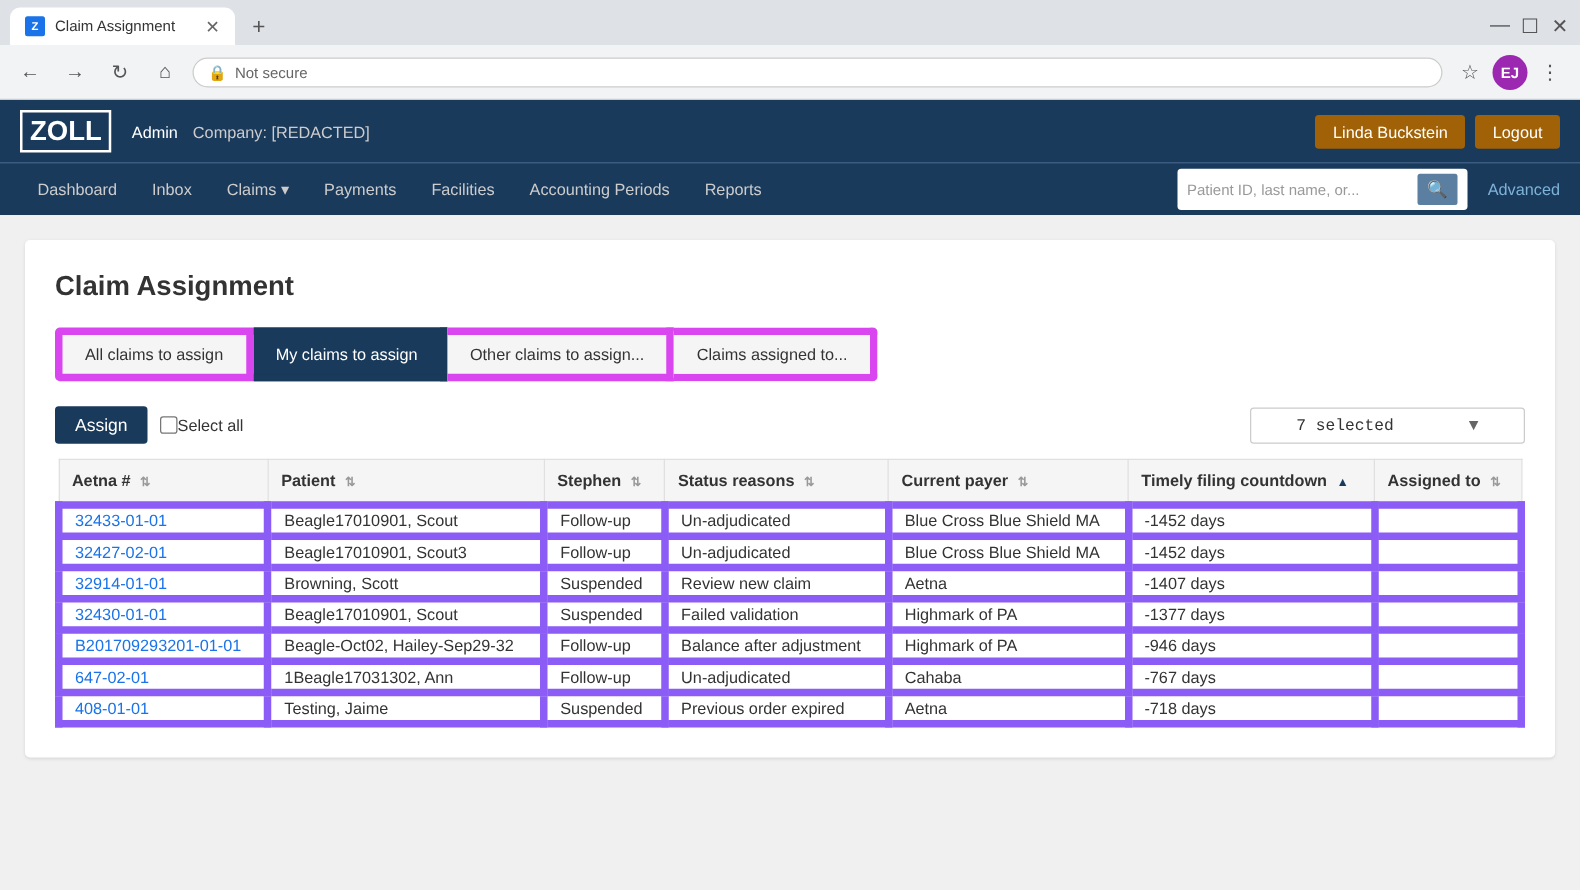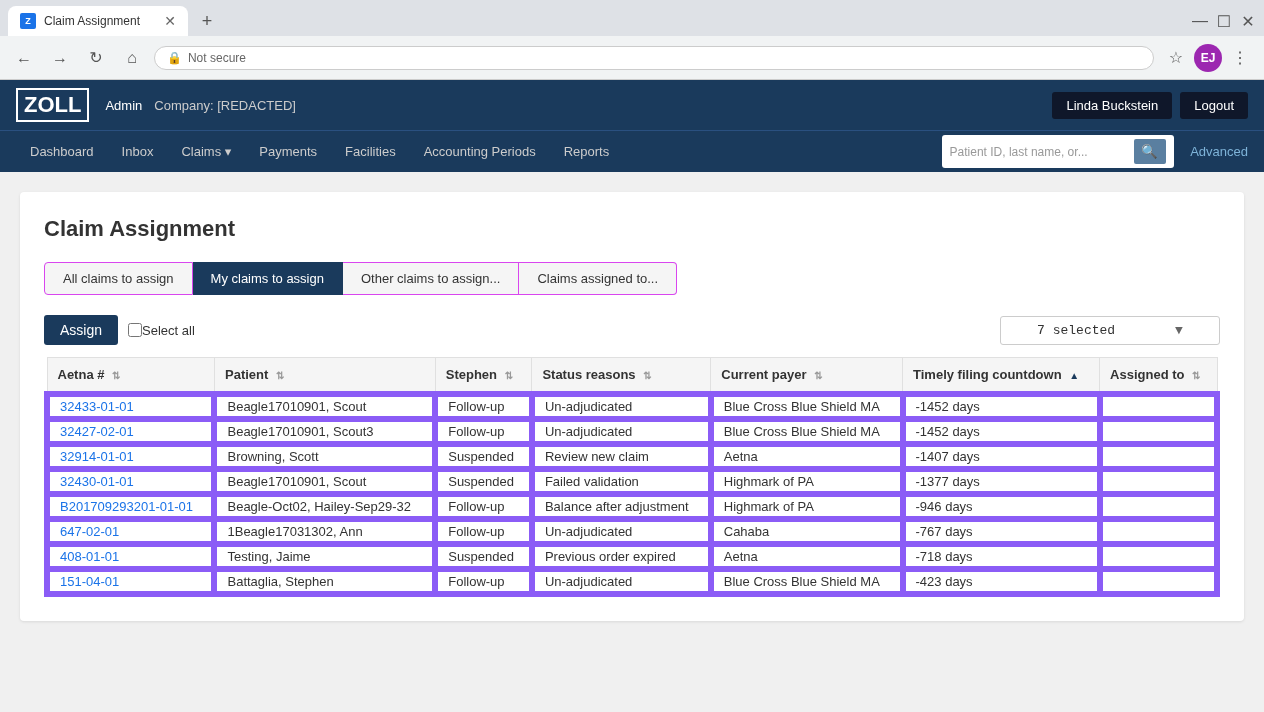--- a/index.html
+++ b/index.html
@@ -23,40 +23,40 @@
     .toolbar-actions { display: flex; gap: 4px; align-items: center; }
     .toolbar-icon-btn { background: none; border: none; cursor: pointer; color: #555; font-size: 16px; width: 28px; height: 28px; display: flex; align-items: center; justify-content: center; border-radius: 50%; }
     .user-avatar { width: 28px; height: 28px; border-radius: 50%; background: #9c27b0; color: white; display: flex; align-items: center; justify-content: center; font-size: 12px; font-weight: bold; cursor: pointer; }
 
     
     .app-header { background: #1a3a5c; display: flex; align-items: center; padding: 0 16px; height: 50px; }
     .zoll-logo { color: white; font-size: 22px; font-weight: bold; border: 2px solid white; padding: 2px 6px; margin-right: 16px; }
     .header-admin { color: white; font-size: 13px; margin-right: 12px; }
     .header-company { color: #ccc; font-size: 13px; flex: 1; }
     .header-actions { display: flex; gap: 8px; }
-    .header-btn { background: #0f172a; color: white; border: none; padding: 6px 14px; border-radius: 3px; font-size: 13px; cursor: pointer; }
+    .header-btn { background: #a16207; color: white; border: none; padding: 6px 14px; border-radius: 3px; font-size: 13px; cursor: pointer; }
 
     
     .app-nav { background: #1a3a5c; display: flex; align-items: center; padding: 0 16px; border-top: 1px solid #2a5080; height: 42px; }
     .nav-item { color: #ccc; font-size: 13px; padding: 10px 14px; cursor: pointer; text-decoration: none; display: flex; align-items: center; gap: 4px; }
     .nav-search { margin-left: auto; display: flex; align-items: center; gap: 8px; }
     .search-input-wrap { display: flex; align-items: center; background: white; border-radius: 3px; padding: 4px 8px; gap: 4px; }
     .search-input { border: none; outline: none; font-size: 12px; width: 180px; color: #333; }
     .search-input::placeholder { color: #999; }
     .search-btn { background: #5a7fa0; border: none; color: white; padding: 5px 8px; cursor: pointer; border-radius: 2px; }
     .advanced-link { color: #7eb3d8; font-size: 13px; cursor: pointer; margin-left: 8px; text-align: right; }
 
     
     .main-content { padding: 20px; background: #f0f0f0; min-height: 600px; }
     .content-card { background: white; border-radius: 4px; padding: 24px; box-shadow: 0 1px 3px rgba(0,0,0,0.1); }
     .page-title { font-size: 22px; font-weight: bold; color: #333; margin-bottom: 20px; }
 
     
     .claim-tabs { display: flex; gap: 0; margin-bottom: 20px; }
-    .claim-tab { padding: 8px 18px; border: 1px solid #d946ef; background: #f5f5f5; color: #333; font-size: 13px; cursor: pointer; }
+    .claim-tab { padding: 8px 18px; border: 6px solid #d946ef; background: #f5f5f5; color: #333; font-size: 13px; cursor: pointer; }
     .claim-tab:first-child { border-radius: 4px 0 0 4px; }
     .claim-tab:last-child { border-radius: 0 4px 4px 0; }
     .claim-tab.active { background: #1a3a5c; color: white; border-color: #1a3a5c; }
     .claim-tab:not(:first-child) { border-left: none; }
 
     
     .table-toolbar { display: flex; align-items: center; justify-content: space-between; margin-bottom: 12px; }
     .toolbar-left { display: flex; align-items: center; gap: 10px; }
     .assign-btn { background: #1a3a5c; color: white; border: none; padding: 7px 16px; border-radius: 3px; font-size: 14px; cursor: pointer; }
     .select-all-wrap { display: flex; align-items: center; gap: 0; font-size: 13px; color: #333; }
@@ -248,25 +248,16 @@
     </tr>
           <tr>
       <td><a class="claim-link">408-01-01</a></td>
       <td>Testing, Jaime</td>
       <td>Suspended</td>
       <td>Previous order expired</td>
       <td>Aetna</td>
       <td>-718 days</td>
       <td></td>
     </tr>
-          <tr>
-      <td><a class="claim-link">151-04-01</a></td>
-      <td>Battaglia, Stephen</td>
-      <td>Follow-up</td>
-      <td>Un-adjudicated</td>
-      <td>Blue Cross Blue Shield MA</td>
-      <td>-423 days</td>
-      <td></td>
-    </tr>
         </tbody>
     </table>
   </div>
 </div>
 
 </body></html>

